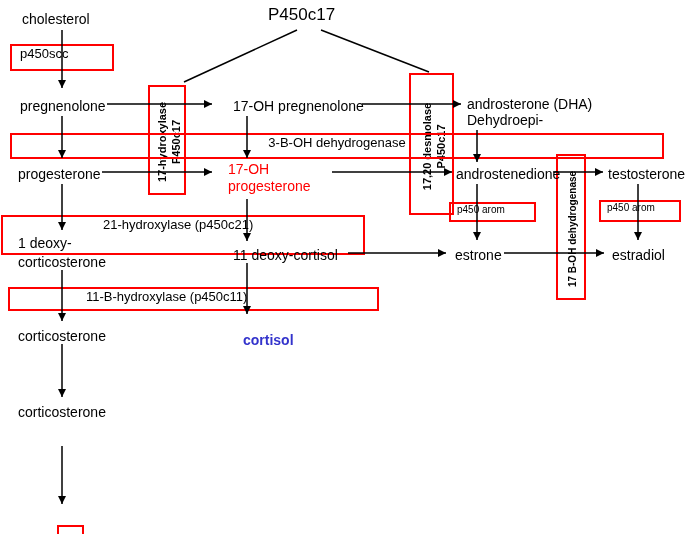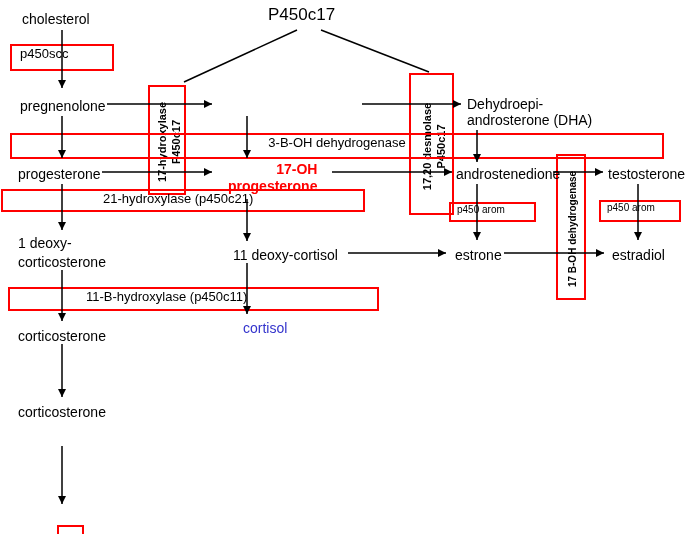--- a/index.html
+++ b/index.html
@@ -5,22 +5,22 @@
   html, body { margin: 0; padding: 0; background: #fff; }
   #canvas {
     position: relative; width: 691px; height: 534px;
     background: var(--background, #ffffff);
     font-family: "Liberation Sans", sans-serif;
     color: var(--text, #000000);
     overflow: hidden;
   }
   .node { position: absolute; font-size: 14px; white-space: nowrap; z-index: 3; }
   .title { font-size: 17px; }
-  .red  { color: var(--highlight-red, #ff0000); font-weight: bold; text-align: right; }
-  .blue { color: var(--highlight-blue, #3333cc); font-weight: normal; }
+  .red  { color: var(--highlight-red, #ff0000); font-weight: normal; }
+  .blue { color: var(--highlight-blue, #3333cc); font-weight: bold; margin-top: 12px; }
   .ebox {
     position: absolute; border: 2px solid var(--enzyme-box-border, #ff0000);
     z-index: 1; display: flex; align-items: flex-start;
     box-sizing: border-box; background: transparent;
   }
   .ebox.center { justify-content: center; }
   .label { font-size: 13px; white-space: nowrap; }
   .label.small { font-size: 10px; }
   .vtext {
     position: absolute; transform: rotate(-90deg);
@@ -52,21 +52,21 @@
     <div class="vtext" style="width:142px;height:45px;left:-49px;top:49px">
       <div>17,20 desmolase</div>
       <div>P450c17</div>
     </div>
   </div>
 
   <div class="ebox center" style="left:10px;top:133px;width:654px;height:26px">
     <span class="label">3-B-OH dehydrogenase</span>
   </div>
 
-  <div class="ebox" style="left:1px;top:189px;width:364px;height:23px">
+  <div class="ebox" style="left:1px;top:215px;width:364px;height:40px">
     <span class="label" style="padding-left:100px">21-hydroxylase (p450c21)</span>
   </div>
 
   <div class="ebox" style="left:449px;top:202px;width:87px;height:20px">
     <span class="label small" style="padding-left:6px">p450 arom</span>
   </div>
 
   <div class="ebox" style="left:599px;top:200px;width:82px;height:22px">
     <span class="label small" style="padding-left:6px">p450 arom</span>
   </div>
@@ -108,24 +108,25 @@
     <line x1="504" y1="253" x2="604" y2="253" marker-end="url(#ah)"></line>
     <line x1="62" y1="270" x2="62" y2="321" marker-end="url(#ah)"></line>
     <line x1="247" y1="263" x2="247" y2="314" marker-end="url(#ah)"></line>
     <line x1="62" y1="344" x2="62" y2="397" marker-end="url(#ah)"></line>
     <line x1="62" y1="446" x2="62" y2="504" marker-end="url(#ah)"></line>
   </svg>
 
   <div class="node" style="left:22px;top:11px">cholesterol</div>
   <div class="node title" style="left:268px;top:5px">P450c17</div>
   <div class="node" style="left:20px;top:98px">pregnenolone</div>
+  <div class="node" style="left:233px;top:98px">17-OH pregnenolone</div>
 
   <div class="node" style="left:467px;top:96px;line-height:16px">
+    <div>androsterone (DHA)</div>
     <div>Dehydroepi-</div>
-    <div>androsterone (DHA)</div>
   </div>
 
   <div class="node" style="left:18px;top:166px">progesterone</div>
 
   <div class="node red" style="left:228px;top:161px;line-height:17px">
     <div>17-OH</div>
     <div>progesterone</div>
   </div>
 
   <div class="node" style="left:456px;top:166px">androstenedione</div>

